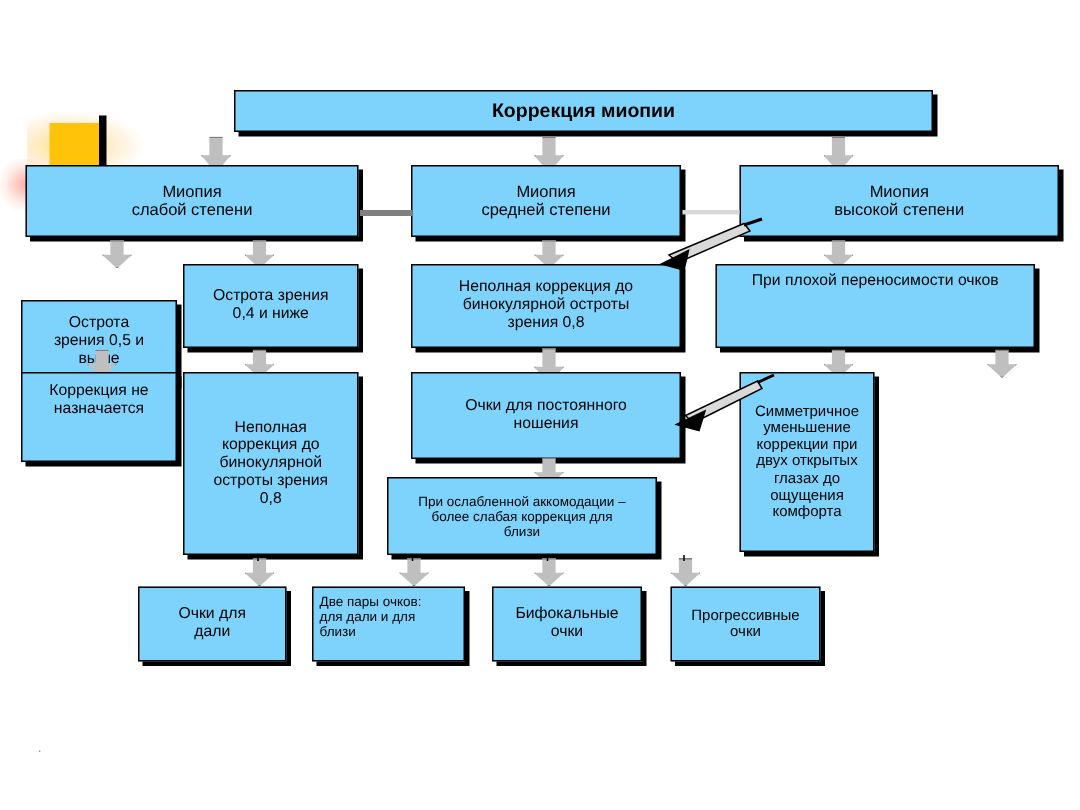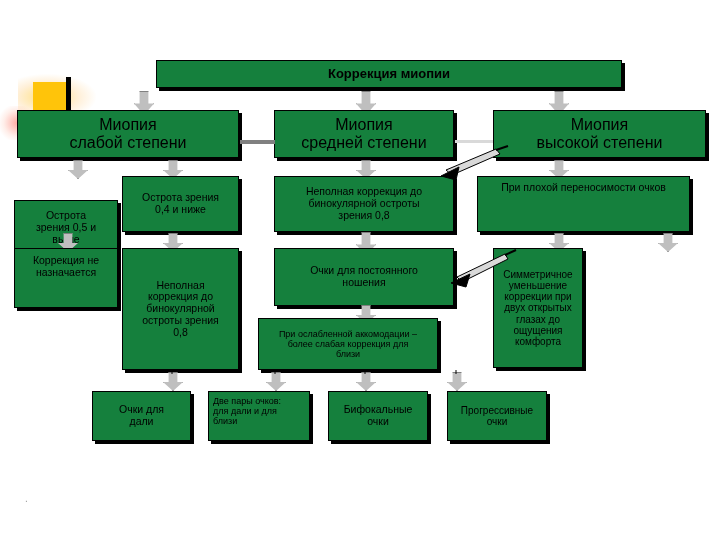--- a/index.html
+++ b/index.html
@@ -13,38 +13,38 @@
     height: 540px;
     background: #ffffff;
     font-family: "Liberation Sans", sans-serif;
     overflow: hidden;
   }
 
   
   .box {
     position: absolute;
     box-sizing: border-box;
-    background: #15803d;
+    background: #7dd3fc;
     border: 1px solid #000000;
     box-shadow: 3px 3px 0 0 #000000;
     display: flex;
     align-items: center;
     justify-content: center;
     text-align: center;
     color: #000000;
     line-height: 1.12;
     padding: 2px 3px;
   }
   .box > span { display: block; width: 100%; }
 
   .title-box {
     font-weight: bold;
     font-size: 13px;
   }
-  .lvl1 { font-size: 16px; }
+  .lvl1 { font-size: 11px; }
   .lvl2 { font-size: 10.5px; }
   .lvl3 { font-size: 10.5px; }
   .small { font-size: 10px; }
   .tiny  { font-size: 9px; }
 
   .align-left { text-align: left; justify-content: flex-start; }
   .align-top  { align-items: flex-start; }
 
   
   .arrow {

